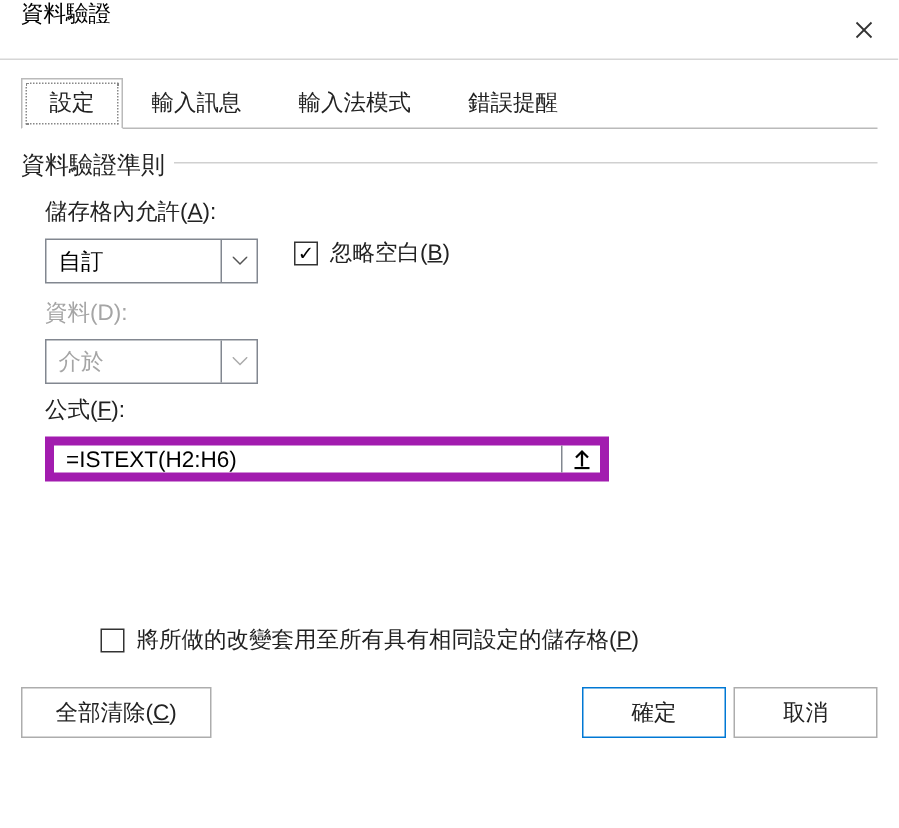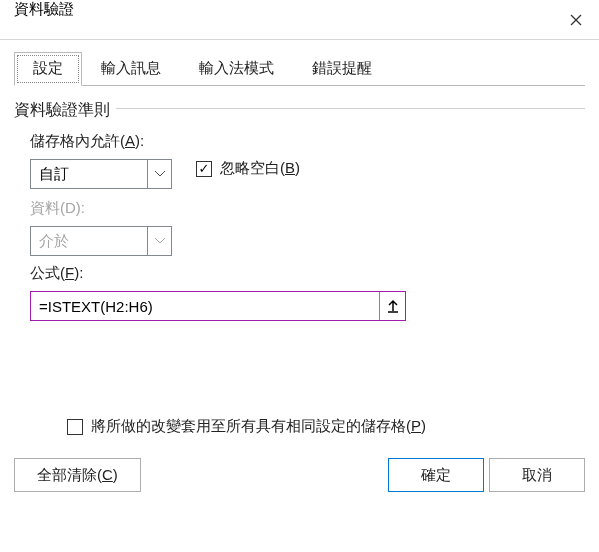--- a/index.html
+++ b/index.html
@@ -146,21 +146,21 @@
     flex-shrink: 0;
   }
   .checkbox-label {
     font-size: 15px;
     color: #222;
   }
   .checkbox-label .u { text-decoration: underline; }
   .input-with-btn {
     width: 376px;
     height: 30px;
-    border: 1px solid #a21caf;
+    border: 6px solid #a21caf;
     display: flex;
     align-items: stretch;
     background: #fff;
   }
   .input-text {
     flex: 1;
     font-size: 15px;
     padding: 0 8px;
     display: flex;
     align-items: center;

